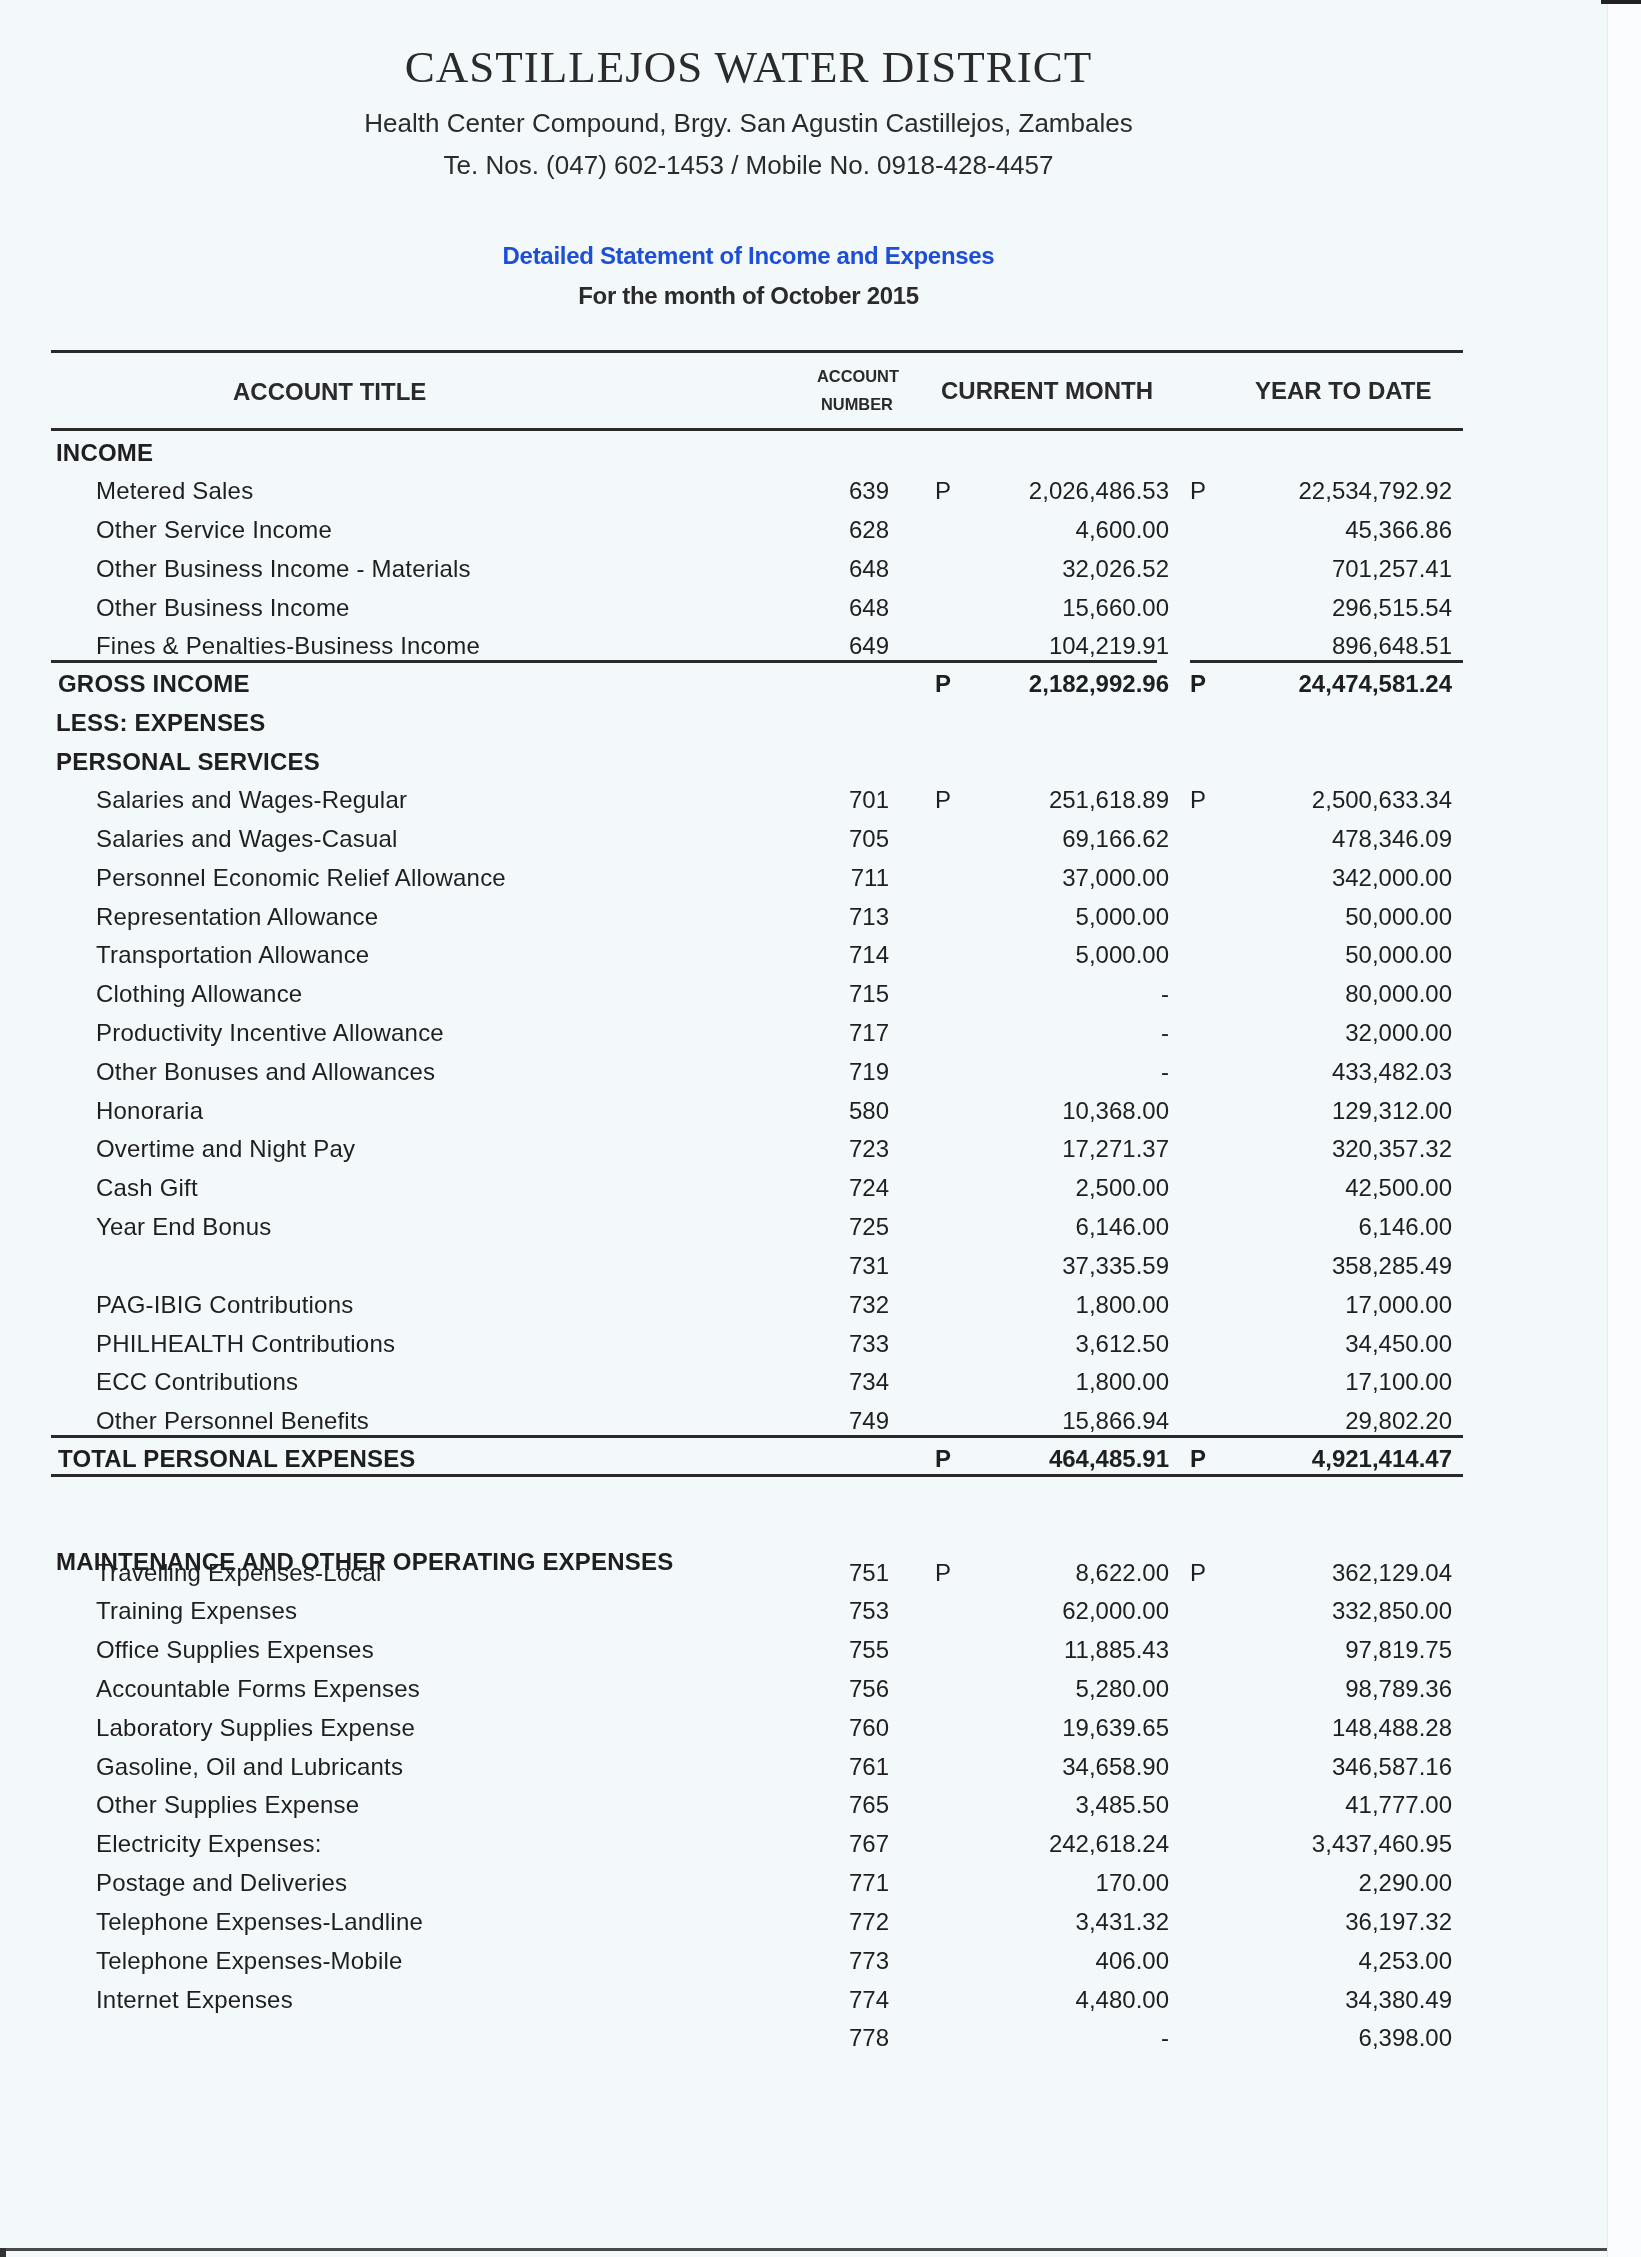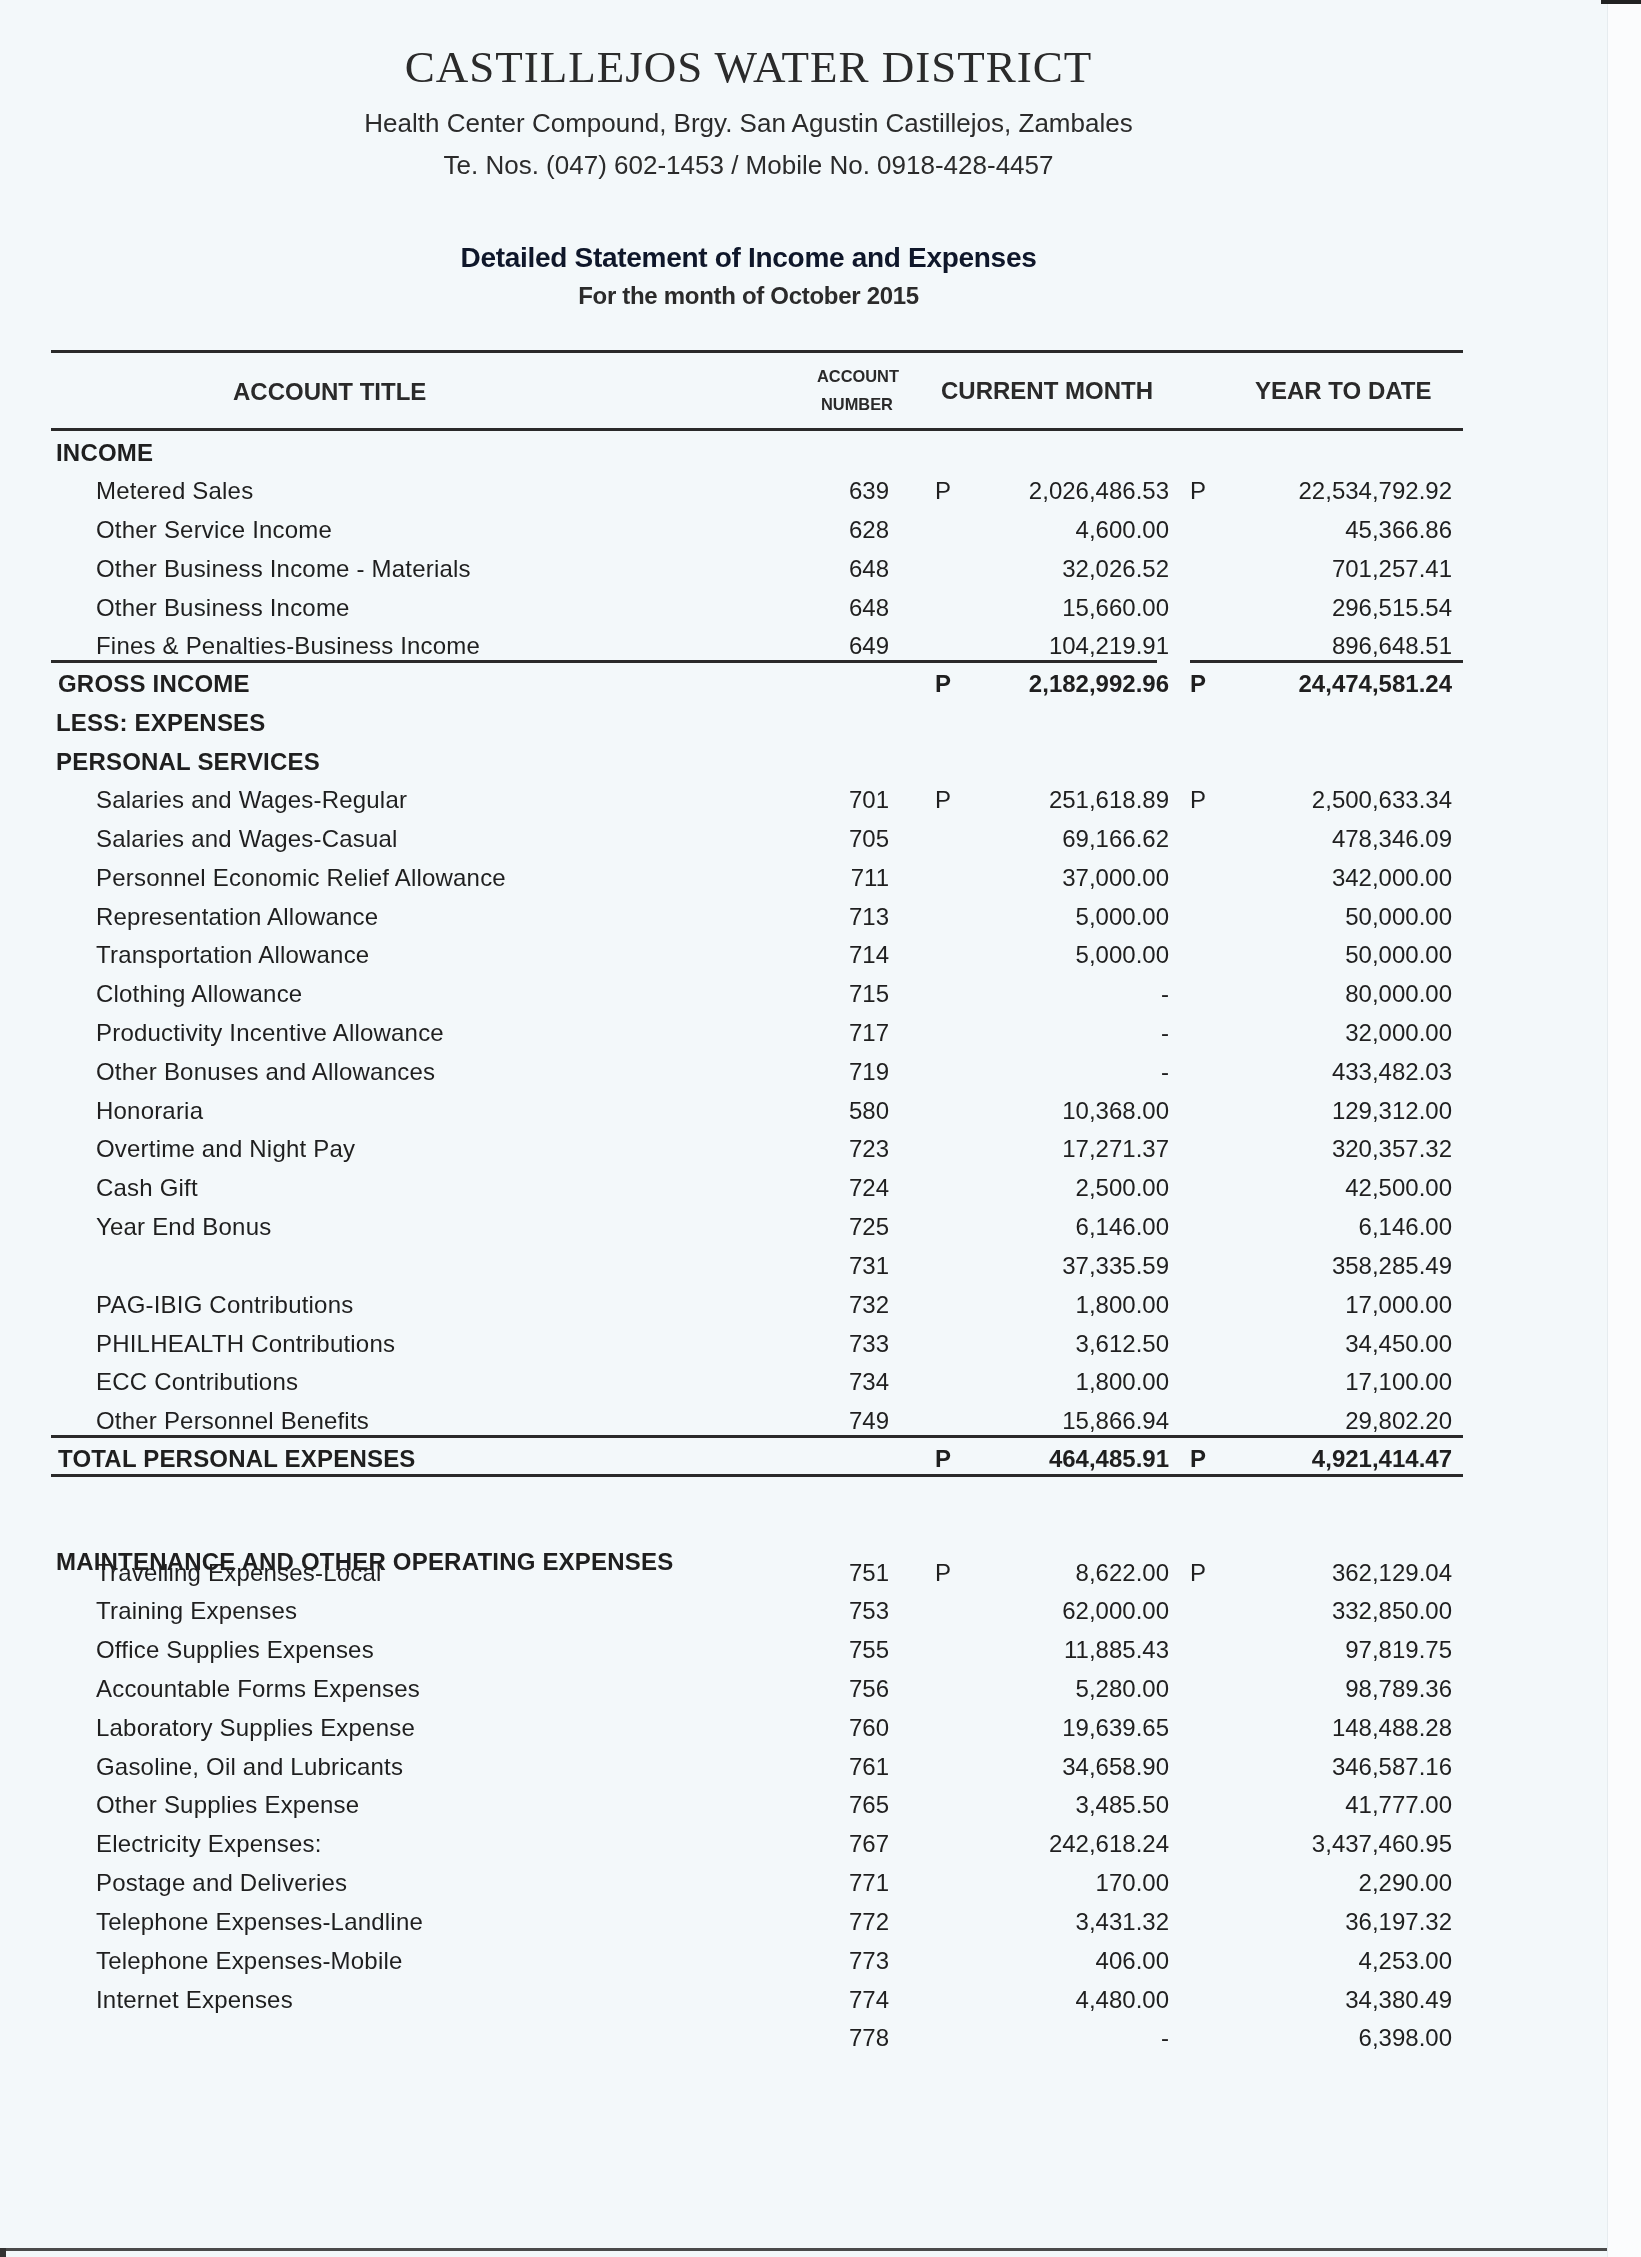--- a/index.html
+++ b/index.html
@@ -11,21 +11,21 @@
   }
   .right-edge { position: absolute; left: 1607px; top: 0; width: 35px; height: 2257px; background: #fbfcfd; border-left: 1px solid #e6ecef; }
   .corner-mark { position: absolute; left: 1601px; top: 0; width: 41px; height: 3.9px; background: #222; }
   .bottom-edge { position: absolute; left: 0; top: 2248px; width: 1607px; height: 2.9px; background: #4a4a4a; }
   .left-blot { position: absolute; left: 0; top: 2248px; width: 5.8px; height: 9.7px; background: #333; }
 
   .hdr { position: absolute; left: 0; width: 1497px; text-align: center; }
   .org-name { top: 41px; font-family: "Liberation Serif", "DejaVu Serif", serif; font-size: 45px; letter-spacing: 1px; color: #2b2b2b; }
   .org-addr { top: 108px; font-size: 26px; color: #2b2b2b; }
   .org-tel  { top: 150px; font-size: 26px; color: #2b2b2b; }
-  .doc-title { top: 242px; font-size: 28px; font-weight: bold; color: #0f172a; letter-spacing: -0.3px; }
+  .doc-title { top: 242px; font-size: 24px; font-weight: bold; color: #1d4ed8; letter-spacing: -0.3px; }
   .doc-sub   { top: 282px; font-size: 24px; font-weight: bold; color: #2b2b2b; letter-spacing: -0.3px; }
 
   .rule { position: absolute; height: 2.9px; background: #2a2a2a; }
   .colhead { position: absolute; font-weight: bold; color: #2a2a2a; }
 
   .row { position: absolute; left: 0; width: 1641px; height: 39px; font-size: 24px; line-height: 39px; }
   .row .title { position: absolute; left: 96px; white-space: nowrap; letter-spacing: 0.2px; }
   .row.section .title { left: 56px; font-weight: bold; }
   .row.total .title { left: 58px; font-weight: bold; }
   .row .acct { position: absolute; left: 821px; width: 68px; text-align: right; }

